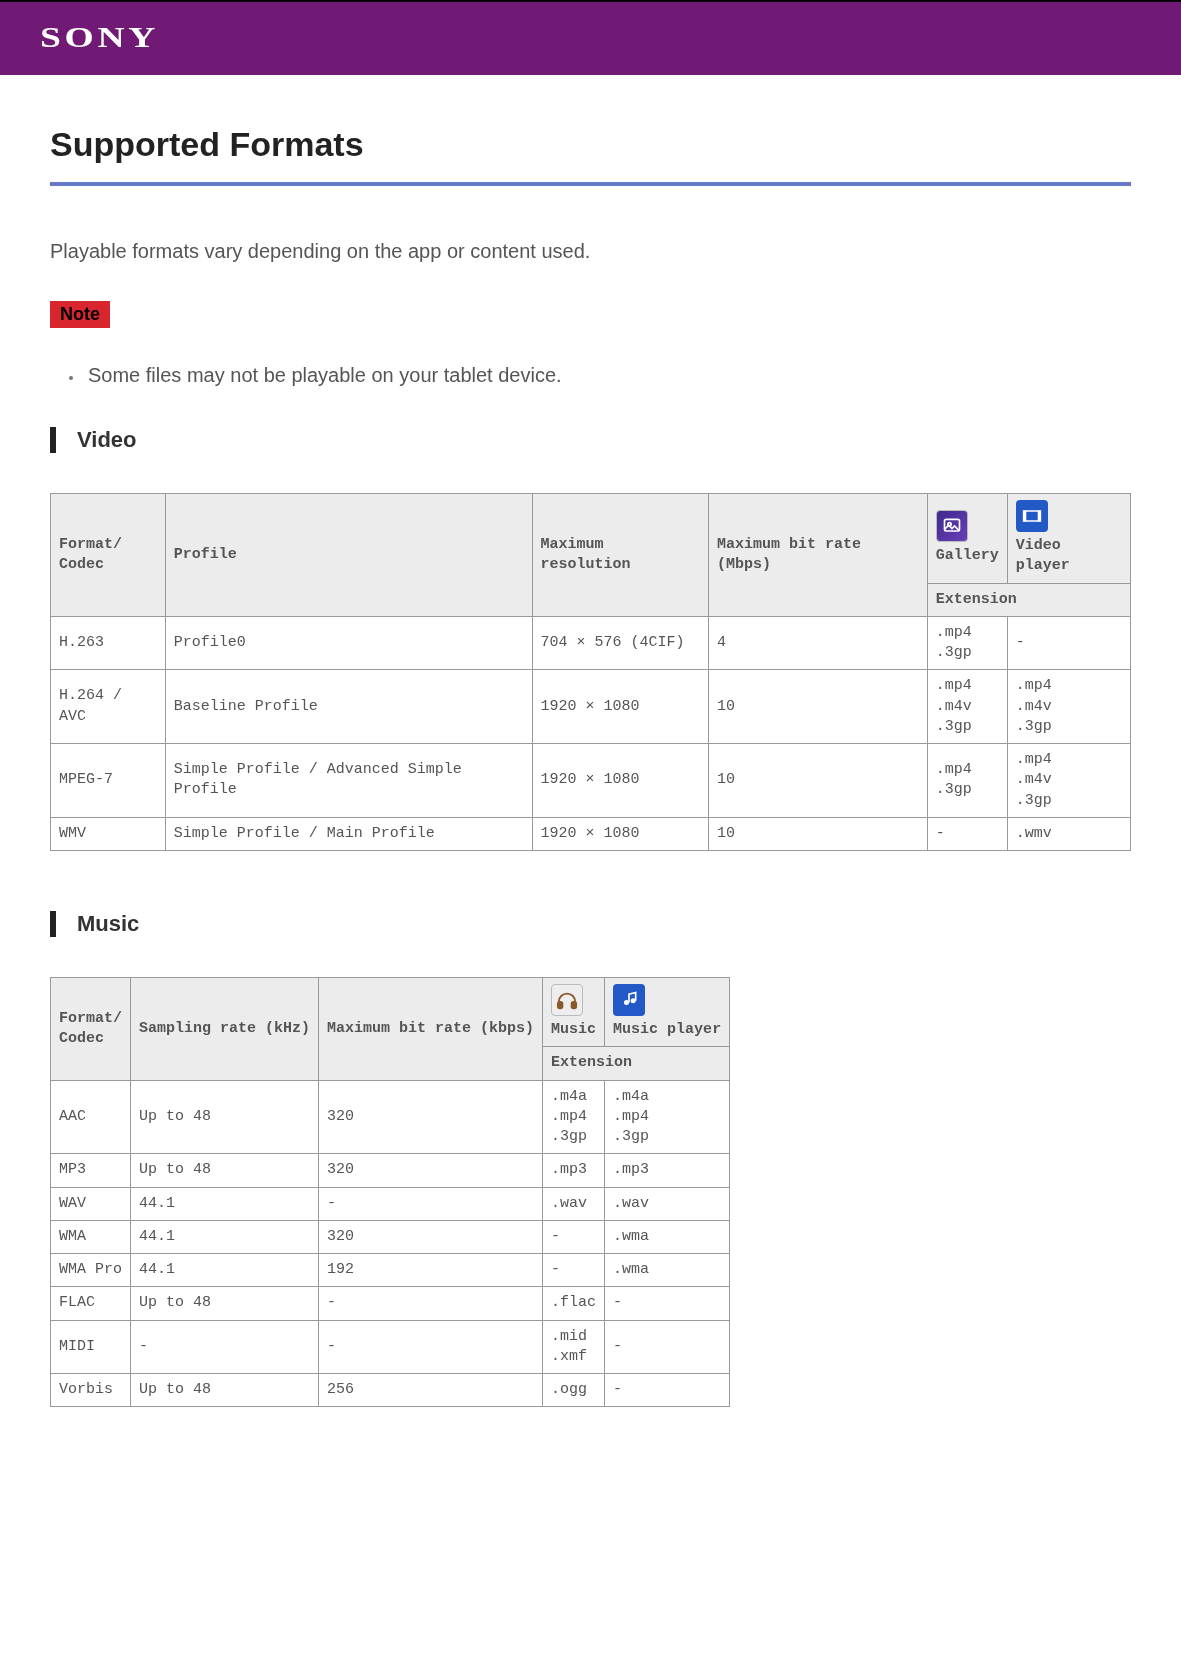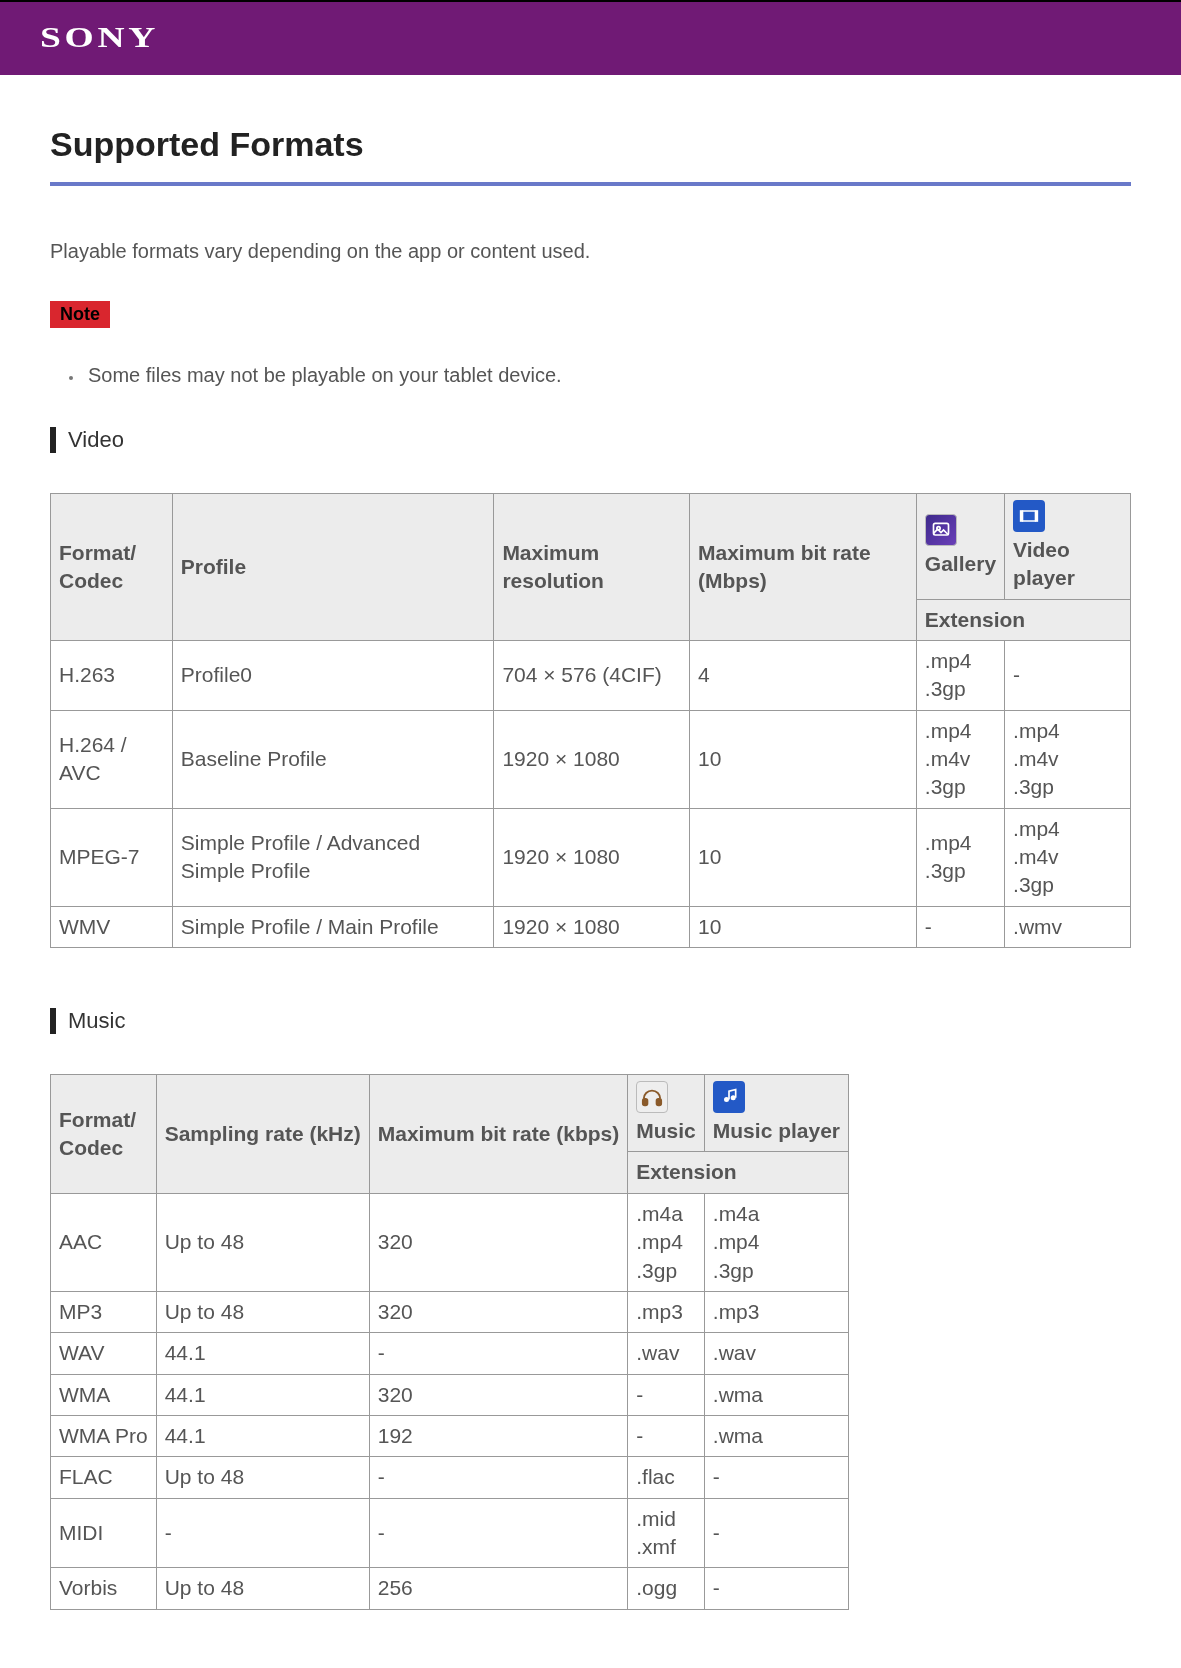--- a/index.html
+++ b/index.html
@@ -58,31 +58,32 @@
   }
   ul.note-list li {
     font-size: 20px;
     color: #555;
     padding-left: 4px;
     list-style: disc;
   }
   ul.note-list li::marker { font-size: 14px; color: #777; }
   .section-heading {
     border-left: 6px solid #222;
-    padding-left: 12px;
+    padding-left: 21px;
     font-size: 22px;
-    font-weight: normal;
+    font-weight: bold;
     color: #333;
     margin-bottom: 40px;
   }
   table.data-table {
     border-collapse: collapse;
-    font-size: 21px;
+    font-size: 15px;
     color: #555;
     margin-bottom: 60px;
+    font-family: Liberation Mono, monospace;
   }
   table.data-table th,
   table.data-table td {
     border: 1px solid #999;
     padding: 6px 8px;
     text-align: left;
     vertical-align: middle;
     line-height: 1.35;
   }
   table.data-table th {

